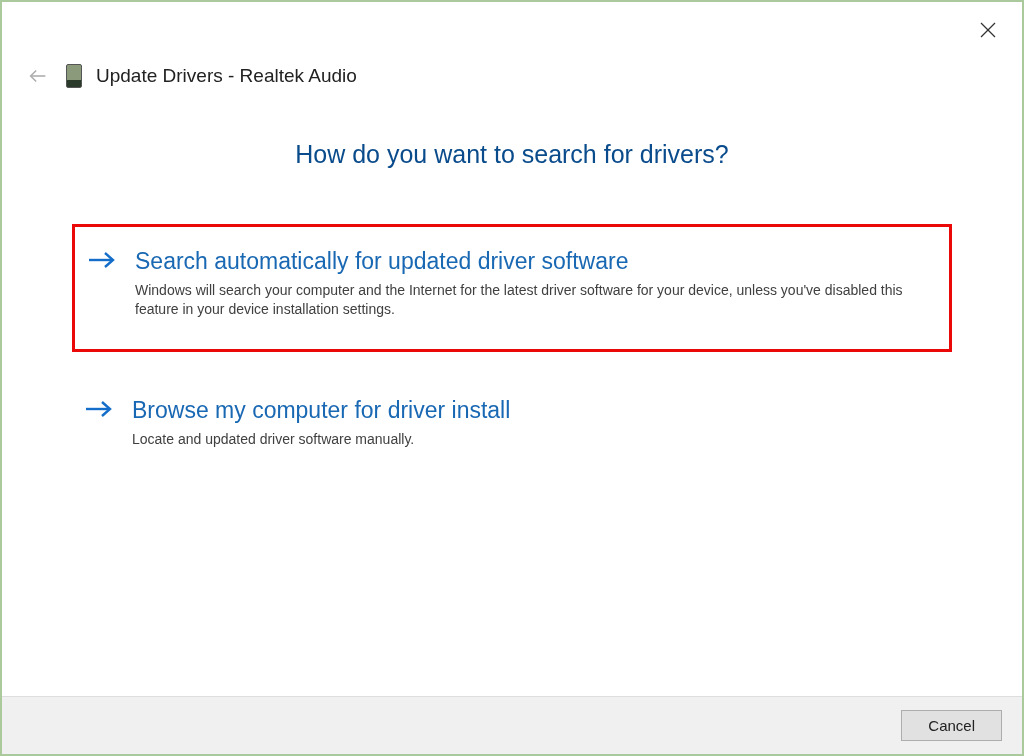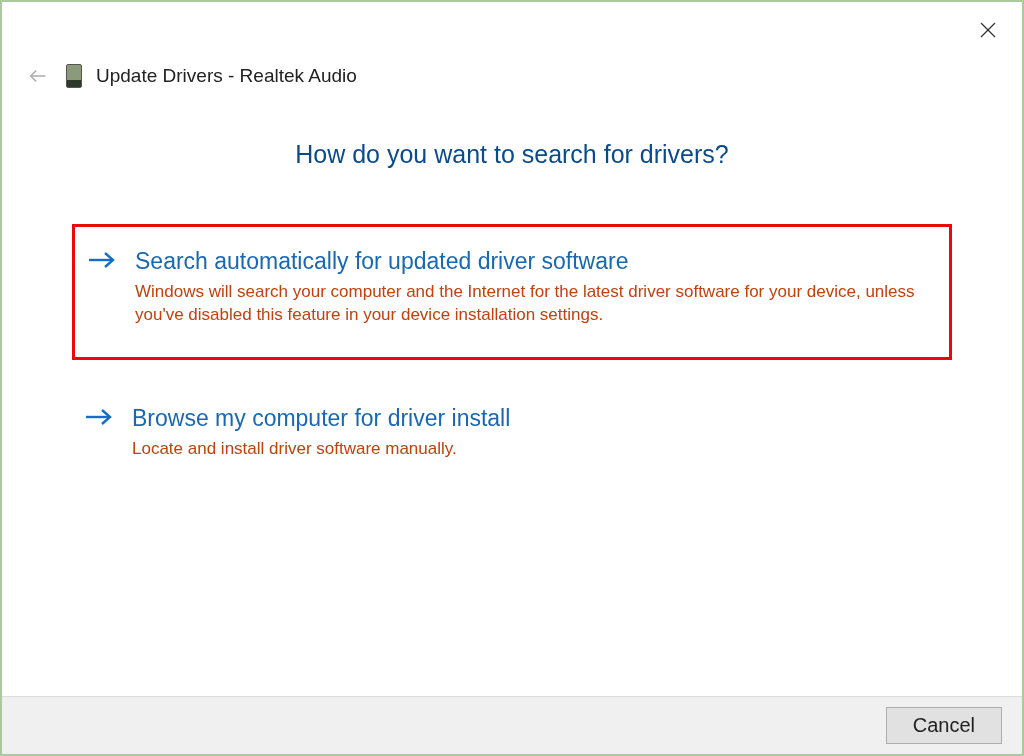--- a/index.html
+++ b/index.html
@@ -105,38 +105,38 @@
     .option-text {
       flex: 1;
     }
     .option-title {
       font-size: 23px;
       color: #1968b3;
       line-height: 1.3;
       margin-bottom: 4px;
     }
     .option-desc {
-      font-size: 17px;
-      color: #c2410c;
+      font-size: 14px;
+      color: #404040;
       line-height: 1.35;
     }
     .footer-bar {
       height: 58px;
       background: #f0f0f0;
       border-top: 1px solid #ddd;
       display: flex;
       align-items: center;
       justify-content: flex-end;
       padding-right: 20px;
     }
     .cancel-btn {
       background: #e1e1e1;
       border: 1px solid #adadad;
       padding: 6px 26px;
-      font-size: 20px;
+      font-size: 15px;
       font-family: inherit;
       cursor: pointer;
       color: #222;
     }
   </style>
 </head>
 <body>
 
 <div class="wizard-window">
   <div class="close-btn">
@@ -175,21 +175,21 @@
 
     <div class="option-block">
       <span class="option-arrow">
         <svg viewBox="0 0 30 20" fill="none" stroke="#146dc9" stroke-width="2.4">
           <line x1="2" y1="10" x2="26" y2="10"></line>
           <polyline points="18,3 26,10 18,17"></polyline>
         </svg>
       </span>
       <div class="option-text">
         <div class="option-title">Browse my computer for driver install</div>
-        <div class="option-desc">Locate and install driver software manually.</div>
+        <div class="option-desc">Locate and updated driver software manually.</div>
       </div>
     </div>
   </div>
 
   <div class="footer-bar">
     <button class="cancel-btn">Cancel</button>
   </div>
 </div>
 
 </body></html>

